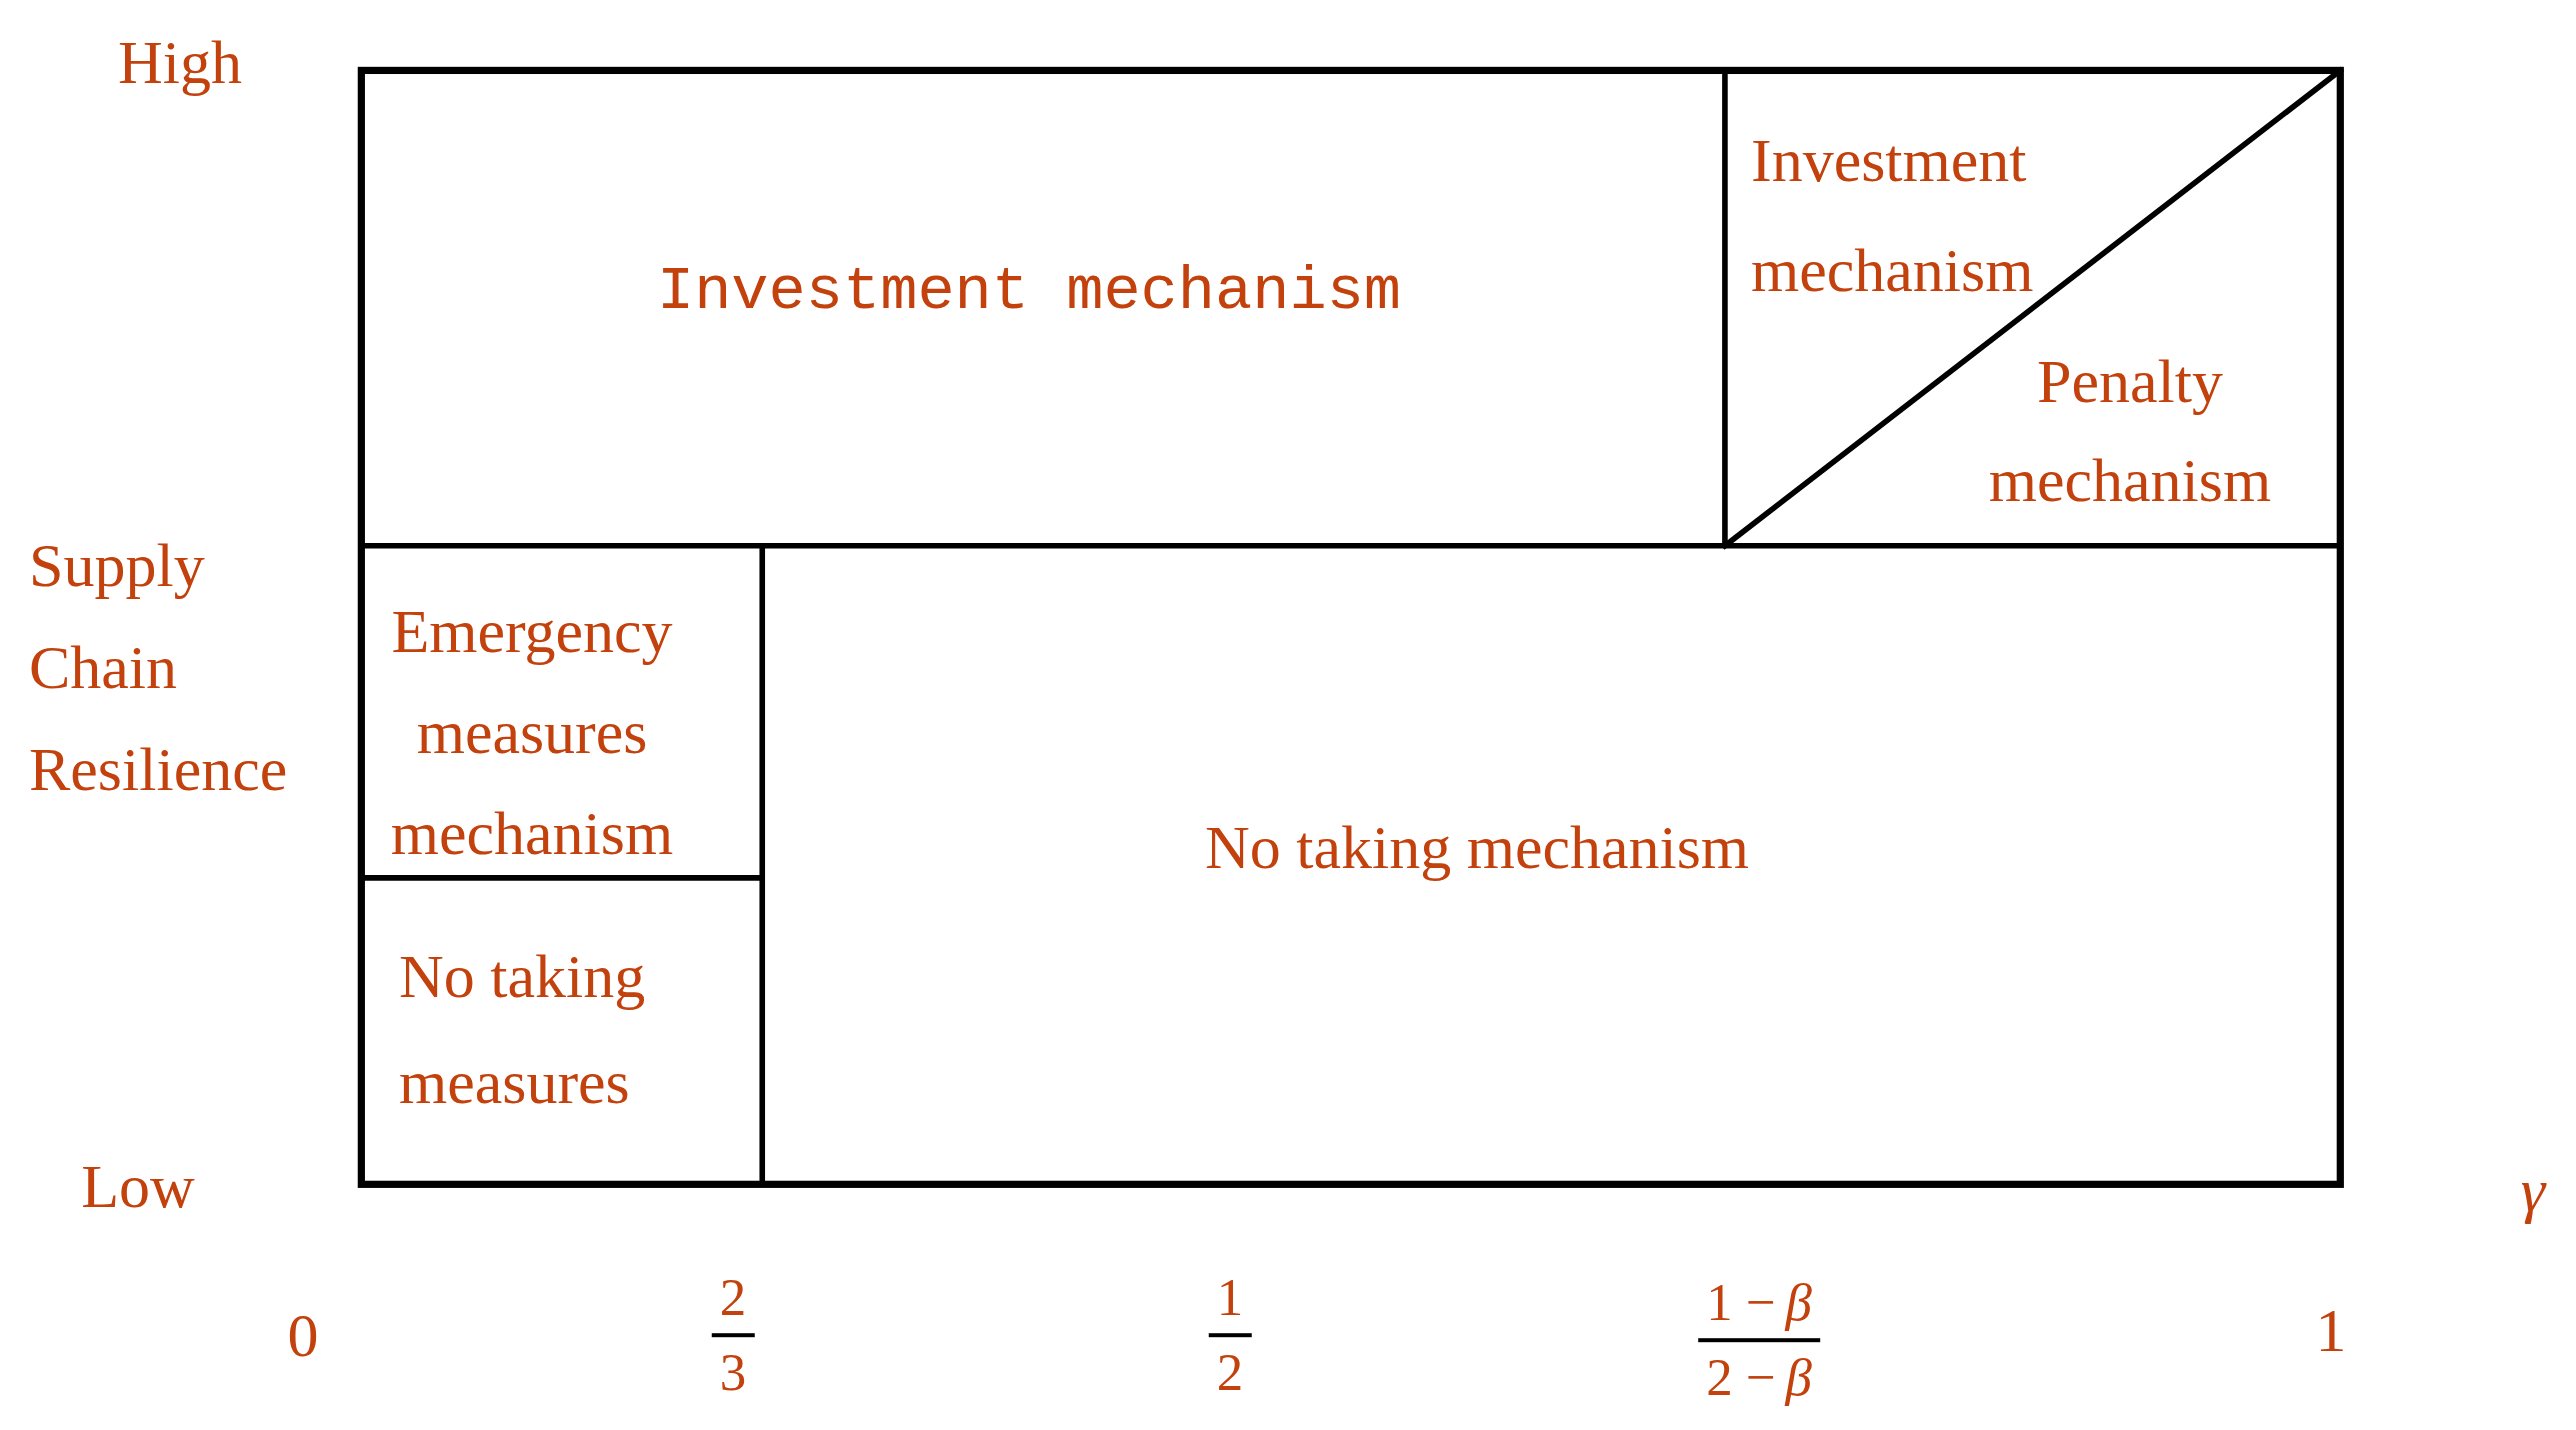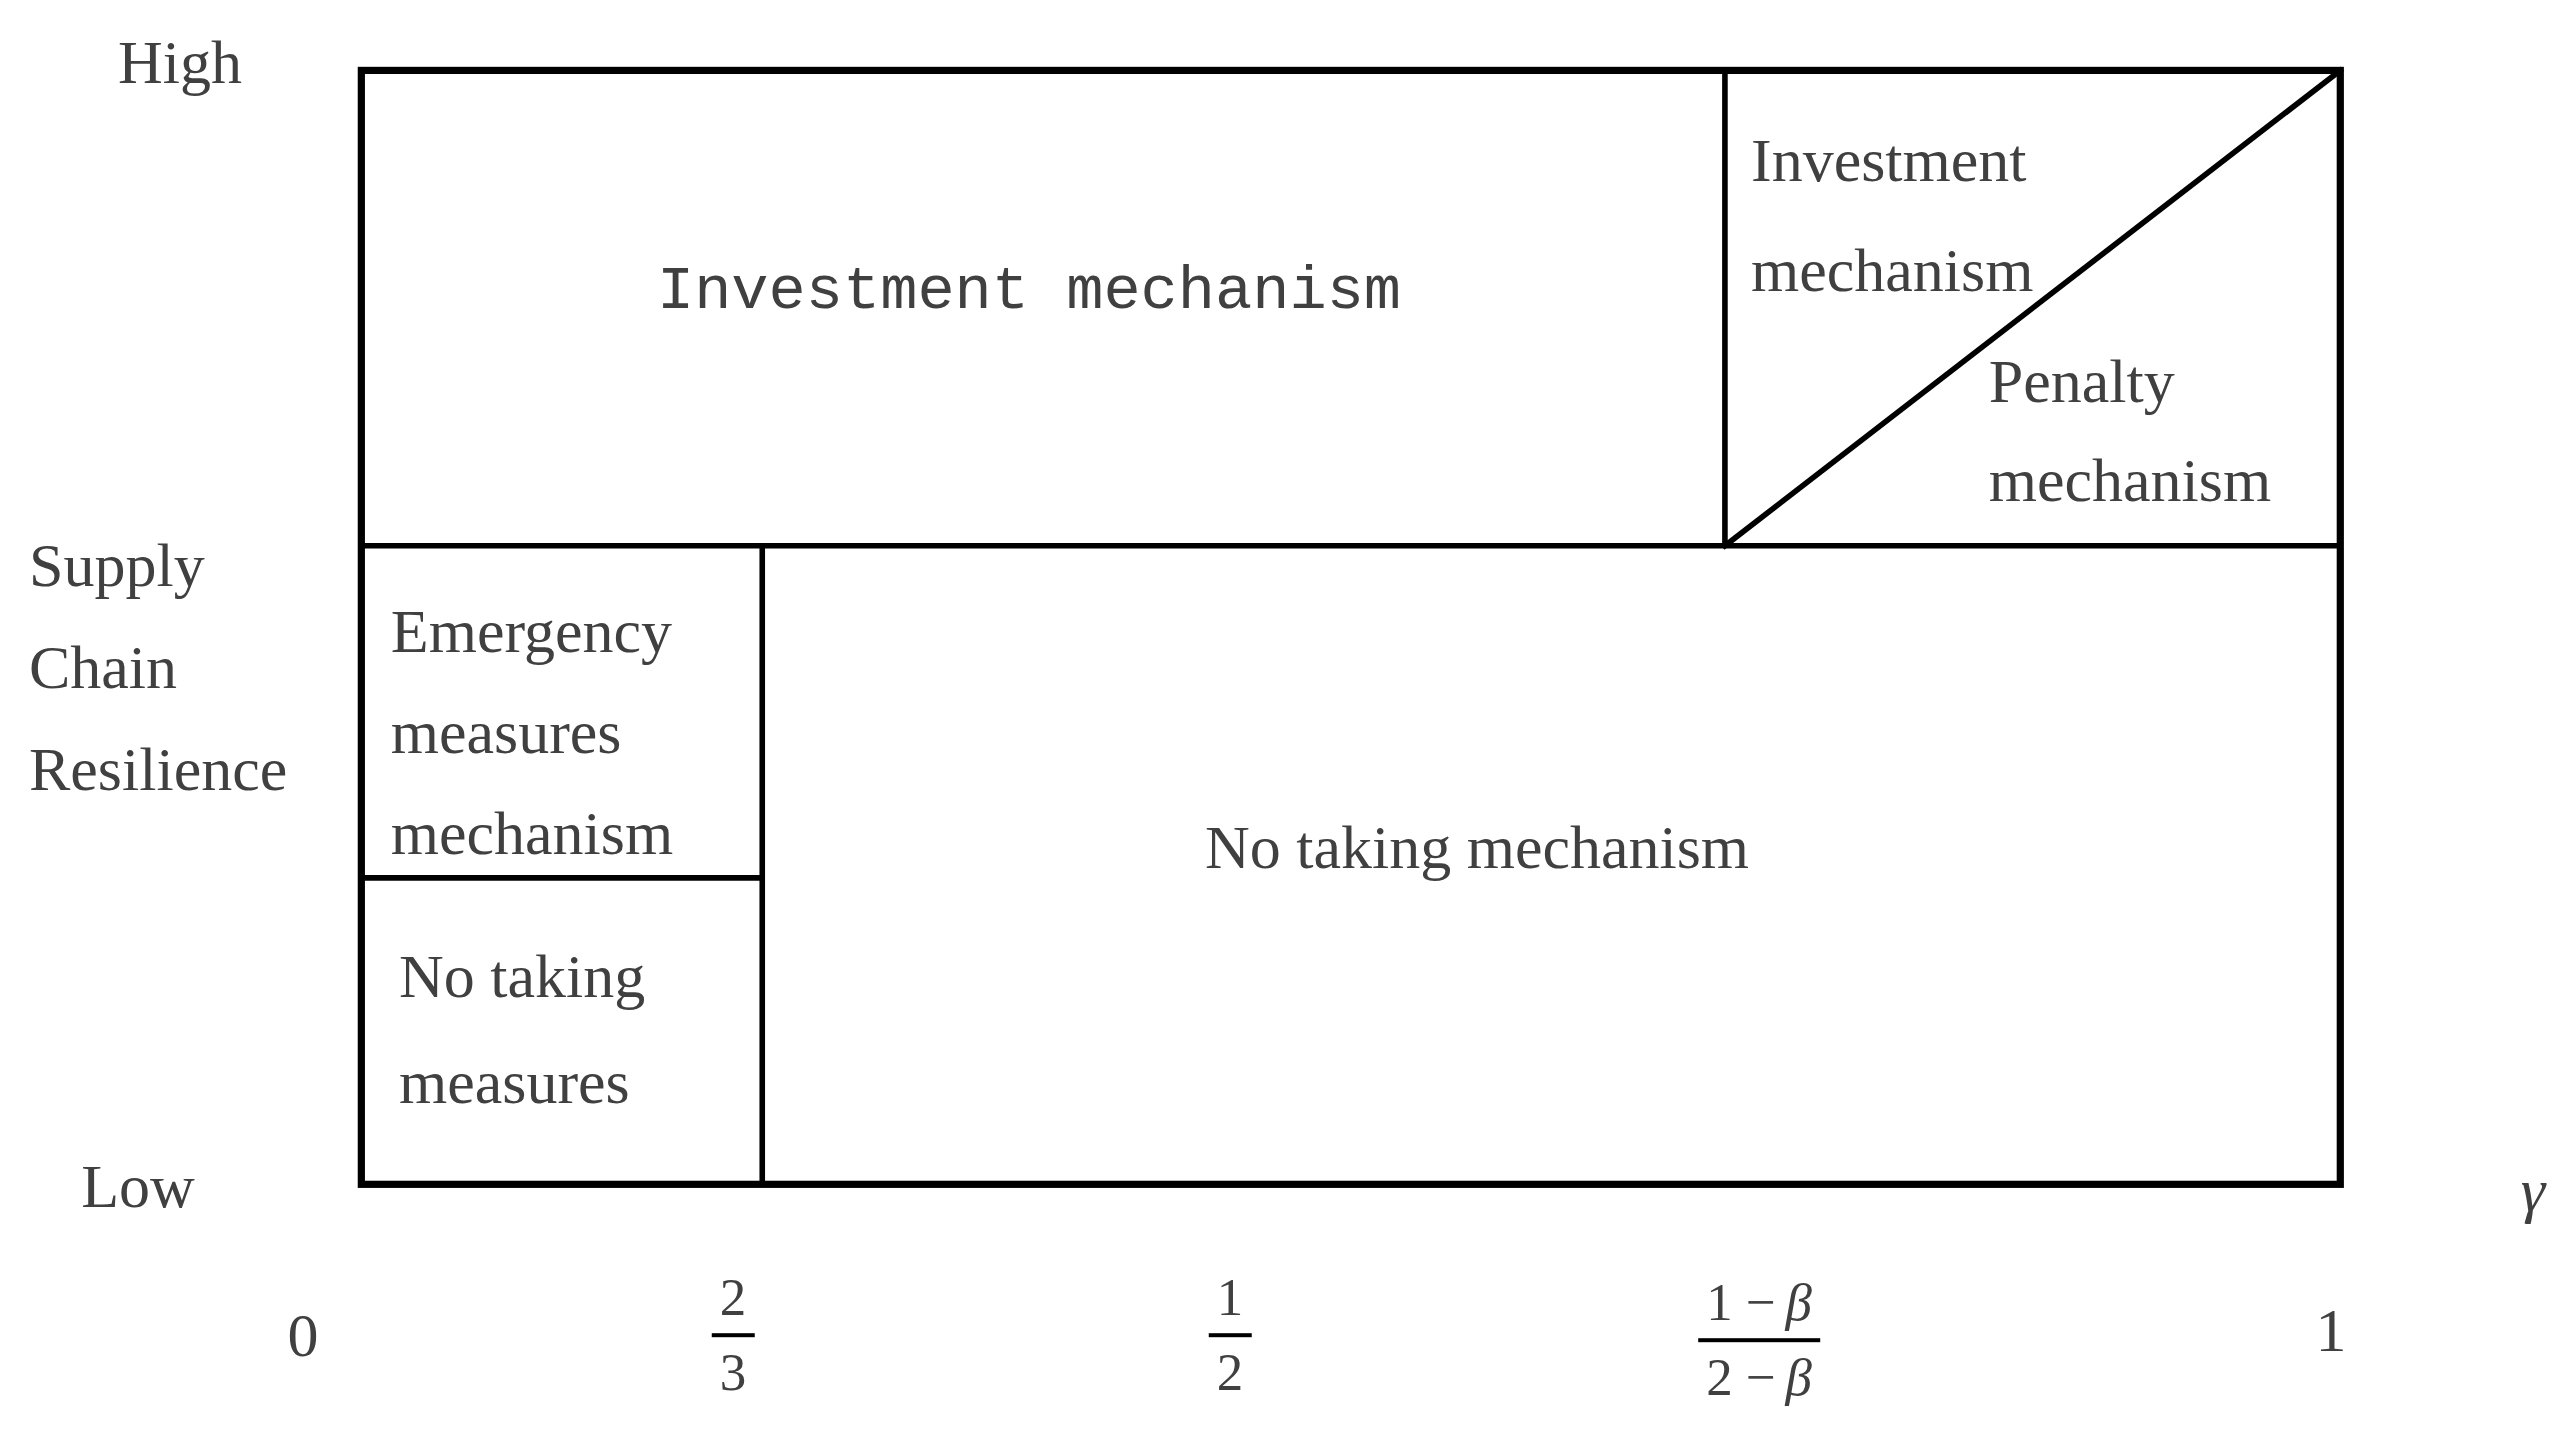--- a/index.html
+++ b/index.html
@@ -1,27 +1,27 @@
 <!DOCTYPE html>
 <html style="font-size:13px"><head>
 <meta charset="utf-8">
 <style>
   html,body{margin:0;padding:0;background:#ffffff;}
   .stage{
     position:relative;width:2576px;height:1430px;background:#ffffff;
-    color:#404040;font-family:"Liberation Serif","DejaVu Serif",serif;
+    color:#c2410c;font-family:"Liberation Serif","DejaVu Serif",serif;
     font-size:62px;overflow:hidden;
   }
   .stage svg{position:absolute;left:0;top:0;}
   .lbl{position:absolute;white-space:nowrap;line-height:1;}
   .center{transform:translate(-50%,-50%);text-align:center;}
   .vcenter{transform:translate(0,-50%);}
   .hcenter{transform:translate(-50%,-50%);}
   .lines .ln{display:block;}
-  .ta-c{}
+  .ta-c{text-align:center;}
   .ta-l{text-align:left;}
   .it{font-style:italic;}
   .frac{
     position:absolute;transform:translate(-50%,-50%);
     text-align:center;font-size:53px;display:inline-block;
   }
   .frac .num{display:block;line-height:1;padding:0 8px 8.8px;}
   .frac .bar{display:block;height:4px;background:#000;}
   .frac .den{display:block;line-height:1;padding:8.8px 8px 0;}
   .frac .beta{font-style:italic;margin-left:0.18em;}

